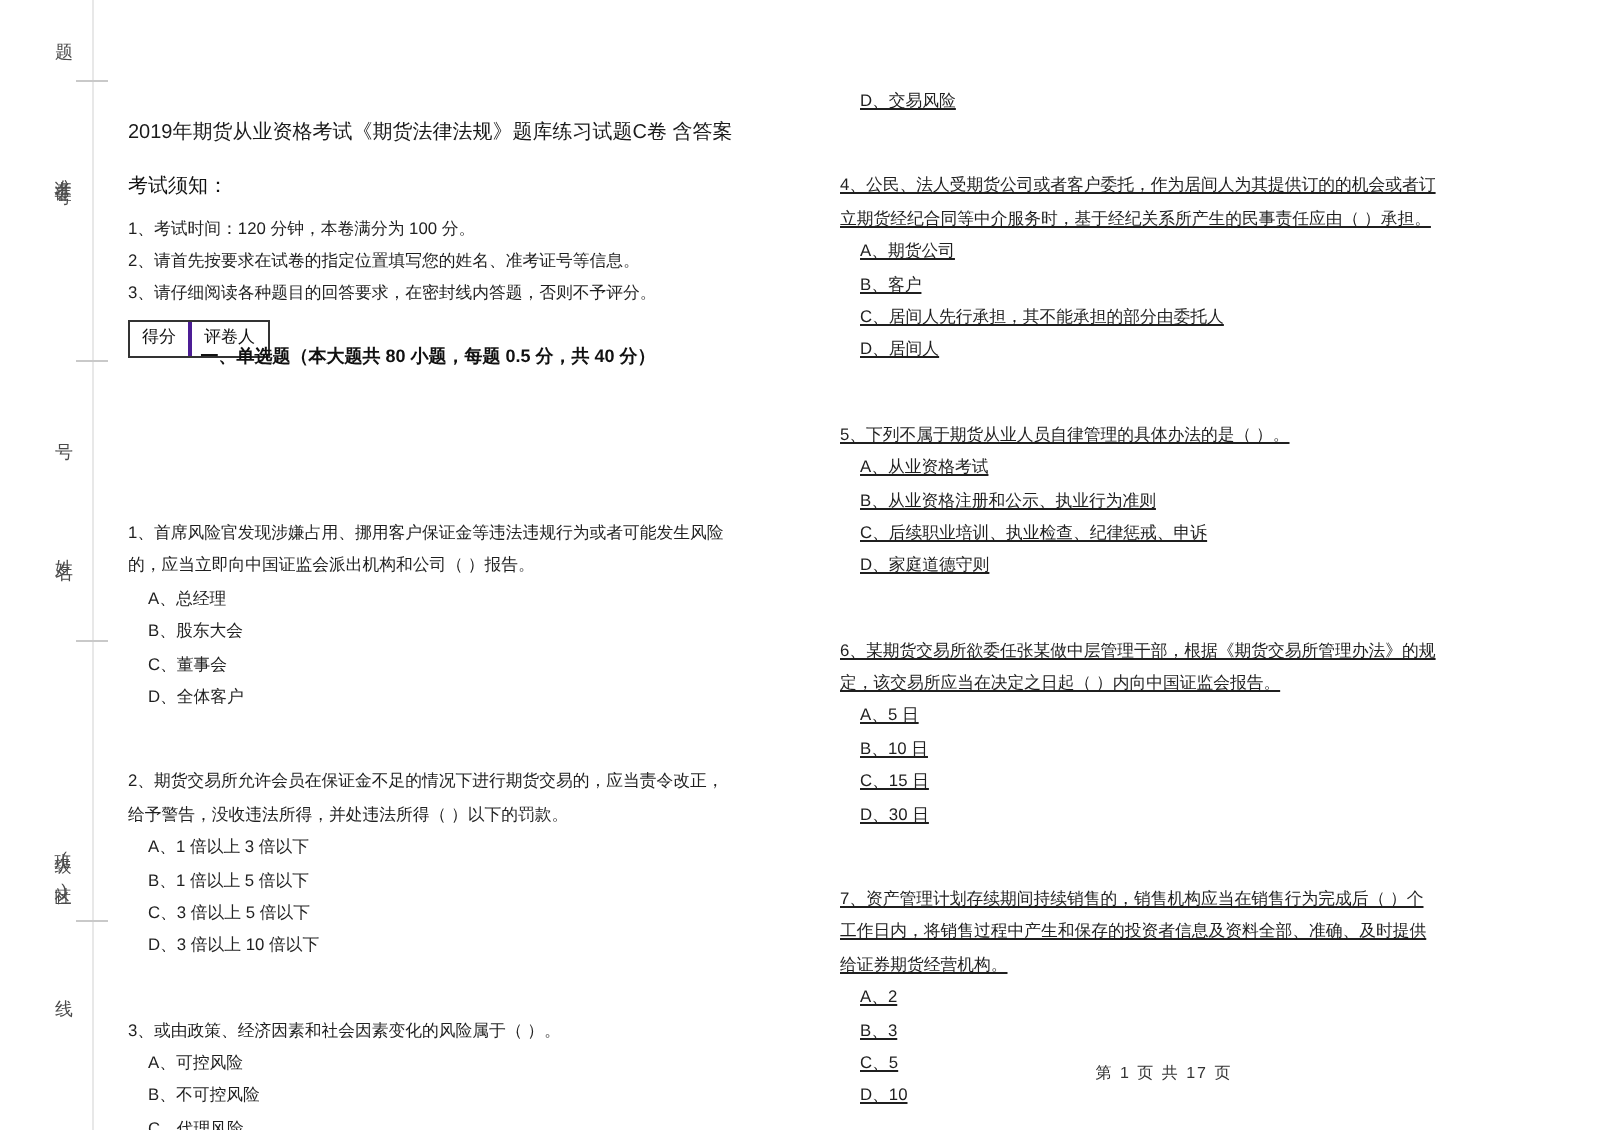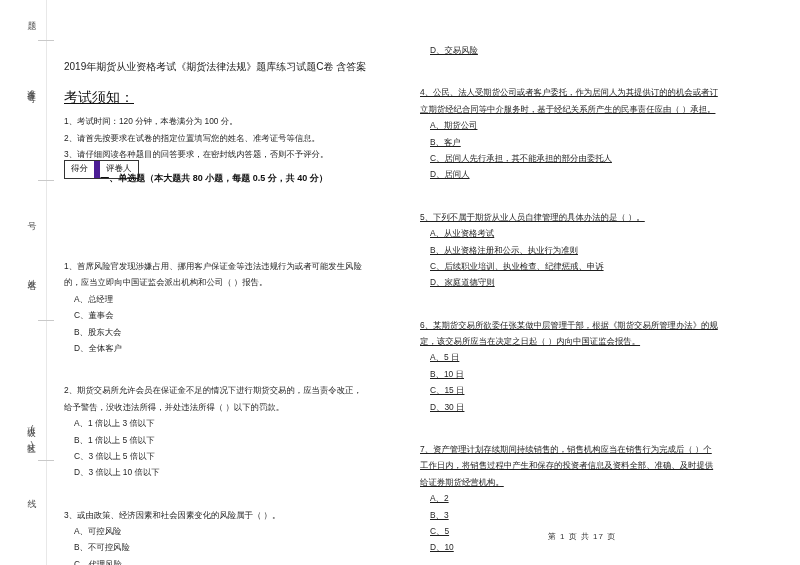--- a/index.html
+++ b/index.html
@@ -77,42 +77,41 @@
     top: 84px;
     width: 300px;
     font-size: 8.4px;
     line-height: 1.95;
     color: #1f1f1f;
   }
   .col-left { left: 4px; }
   .col-right { left: 360px; top: 42px; text-decoration: underline; }
 
   .sec-head {
-    font-size: 14px;
+    font-size: 10px;
     margin: 0 0 2px 0;
     color: #111;
-    text-decoration: underline;
   }
   .p {
     margin: 0;
     text-indent: 0;
   }
 
   
   .scorebox {
     position: absolute;
     left: 4px;
     top: 160px;
     display: flex;
     border: 1px solid #333;
     font-size: 8.5px;
   }
   .scorebox .cell {
     padding: 2px 6px 3px 6px;
-    border-right: 6px solid #4c1d95;
+    border-right: 2px solid #4c1d95;
     color: #111;
   }
   .scorebox .cell:last-child { border-right: none; }
 
   .section-center {
     position: absolute;
     left: 4px;
     top: 172px;
     width: 300px;
     text-align: center;
@@ -171,22 +170,22 @@
       <div class="cell">得分</div>
       <div class="cell">评卷人</div>
     </div>
 
     <div class="section-center">一、单选题（本大题共 80 小题，每题 0.5 分，共 40 分）</div>
 
     <div class="col" style="left:4px; top:232px;">
       <div class="q-block">
         <p class="q-stem">1、首席风险官发现涉嫌占用、挪用客户保证金等违法违规行为或者可能发生风险的，应当立即向中国证监会派出机构和公司（      ）报告。</p>
         <p class="opt">A、总经理</p>
+        <p class="opt">B、股东大会</p>
         <p class="opt">C、董事会</p>
-        <p class="opt">B、股东大会</p>
         <p class="opt">D、全体客户</p>
       </div>
       <div class="q-block">
         <p class="q-stem">2、期货交易所允许会员在保证金不足的情况下进行期货交易的，应当责令改正，给予警告，没收违法所得，并处违法所得（      ）以下的罚款。</p>
         <p class="opt">A、1 倍以上 3 倍以下</p>
         <p class="opt">B、1 倍以上 5 倍以下</p>
         <p class="opt">C、3 倍以上 5 倍以下</p>
         <p class="opt">D、3 倍以上 10 倍以下</p>
       </div>
       <div class="q-block">

